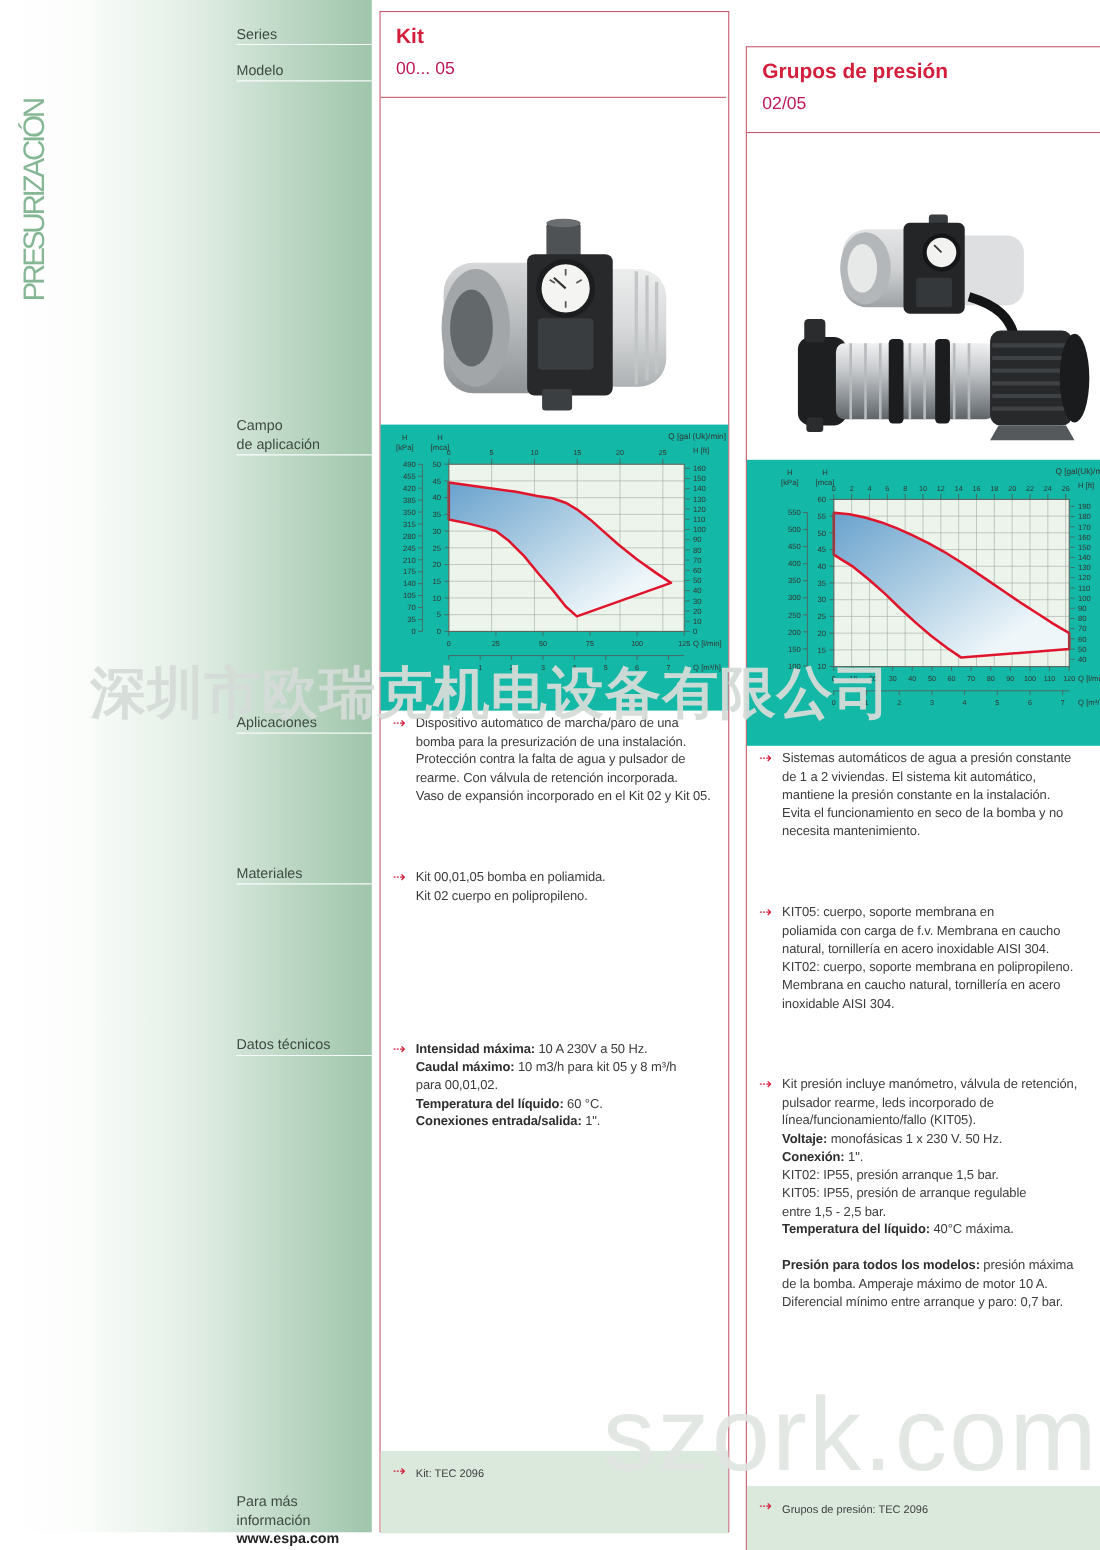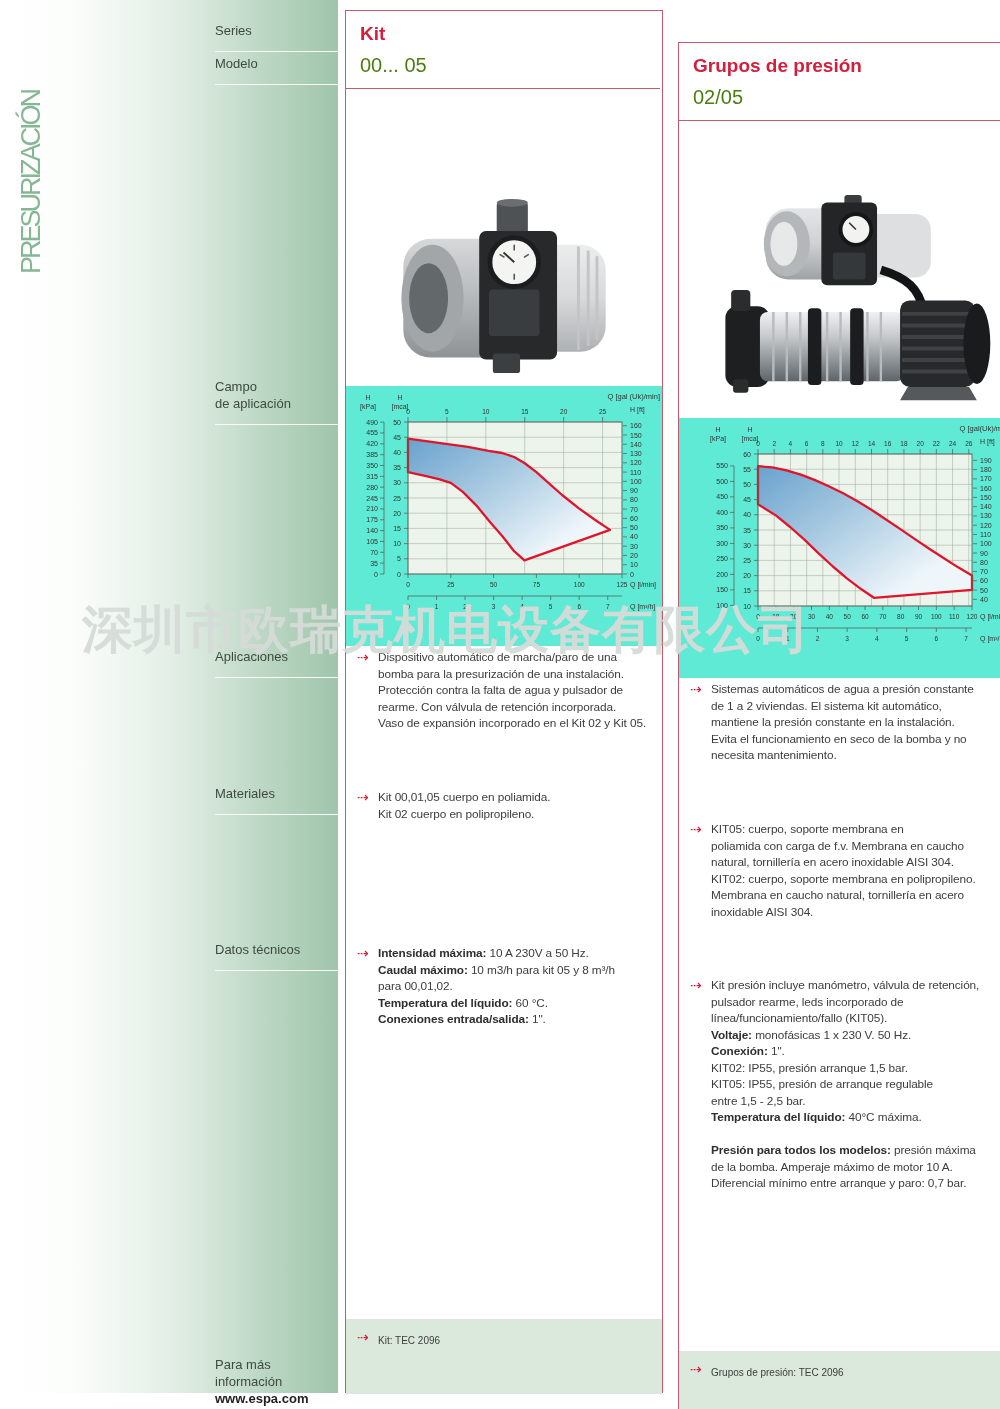--- a/index.html
+++ b/index.html
@@ -6,32 +6,32 @@
   body{font-family:"Liberation Sans",sans-serif;color:#3d3d3d;}
   .page{position:relative;width:1000px;height:1409px;background:#fff;overflow:hidden;}
 
   
   .sidebar{position:absolute;left:0;top:0;width:338px;height:1393px;
     background:linear-gradient(90deg,#ffffff 0%,#fbfdfb 22%,#e2eee5 52%,#bcd7c4 78%,#9fc5ab 100%);}
   .vtitle{position:absolute;left:16px;top:12px;height:262px;
     writing-mode:vertical-rl;transform:rotate(180deg);
     font-size:27px;letter-spacing:-3px;font-weight:100;color:#86b795;white-space:nowrap;}
   .slabel{position:absolute;left:215px;width:123px;font-size:13px;color:#3e4a41;
-    padding-bottom:12px;border-bottom:1px solid rgba(255,255,255,.9);line-height:17px;}
+    padding-bottom:1px;border-bottom:1px solid rgba(255,255,255,.9);line-height:17px;}
   .slabel .bold{font-weight:700;color:#222;}
 
   
   .col{position:absolute;top:10px;height:1383px;border:1px solid #c65a6d;background:#fff;box-sizing:border-box;}
   .col-left{left:345px;width:318px;}
   .col-right{left:678px;width:351px;margin-top:32px;}
   .col-header{position:absolute;top:0;left:0;right:2px;height:78px;border-bottom:1px solid #c65a6d;padding:12px 0 0 14px;box-sizing:border-box;}
   .col-title{font-size:19px;font-weight:700;color:#d41f3c;}
-  .col-sub{font-size:20px;color:#4d7c0f;margin-top:9px;}
+  .col-sub{font-size:16px;color:#be185d;margin-top:9px;}
   .col-photo{position:absolute;top:79px;left:0;right:0;height:296px;display:flex;align-items:flex-end;justify-content:center;padding-bottom:10px;box-sizing:border-box;}
-  .col-chart{position:absolute;top:375px;left:0;right:0;height:260px;background:#5eead4;}
+  .col-chart{position:absolute;top:375px;left:0;right:0;height:260px;background:#14b8a6;}
   .col-chart svg{display:block;margin:2px auto 0 auto;}
   .section{position:absolute;left:0;right:0;padding-left:32px;padding-right:2px;overflow:hidden;}
   .sec-apl{top:638px;} .sec-mat{top:778px;} .sec-dat{top:934px;}
   .arrow{position:absolute;left:11px;top:0;color:#d41f3c;font-size:14px;line-height:16px;}
   .tline{white-space:nowrap;font-size:11.8px;line-height:16.5px;letter-spacing:-0.1px;color:#3c3c3c;min-height:16.5px;}
   .tline .b{font-weight:700;color:#2e2e2e;}
   .col-footer{position:absolute;top:1308px;left:0;right:0;height:75px;background:#dbe9dd;box-sizing:border-box;padding:11px 0 0 32px;}
   .col-footer .arrow{top:10px;}
   .ref-text{font-size:10px;color:#3c3c3c;}
 
@@ -272,21 +272,21 @@
           <div class="tline"><span>Dispositivo automático de marcha/paro de una</span></div>
           <div class="tline"><span>bomba para la presurización de una instalación.</span></div>
           <div class="tline"><span>Protección contra la falta de agua y pulsador de</span></div>
           <div class="tline"><span>rearme. Con válvula de retención incorporada.</span></div>
           <div class="tline"><span>Vaso de expansión incorporado en el Kit 02 y Kit 05.</span></div>
         </div>
     </div>
     <div class="section sec-mat">
       <span class="arrow">⇢</span>
       <div>
-          <div class="tline"><span>Kit 00,01,05 cuerpo en poliamida.</span></div>
+          <div class="tline"><span>Kit 00,01,05 bomba en poliamida.</span></div>
           <div class="tline"><span>Kit 02 cuerpo en polipropileno.</span></div>
         </div>
     </div>
     <div class="section sec-dat">
       <span class="arrow">⇢</span>
       <div>
           <div class="tline"><span class="b">Intensidad máxima: </span><span>10 A 230V a 50 Hz.</span></div>
           <div class="tline"><span class="b">Caudal máximo: </span><span>10 m3/h para kit 05 y 8 m³/h</span></div>
           <div class="tline"><span>para 00,01,02.</span></div>
           <div class="tline"><span class="b">Temperatura del líquido: </span><span>60 °C.</span></div>
@@ -579,14 +579,15 @@
           <div class="tline"><span>Diferencial mínimo entre arranque y paro: 0,7 bar.</span></div>
         </div>
     </div>
     <div class="col-footer">
       <span class="arrow">⇢</span>
       <span class="ref-text">Grupos de presión: TEC 2096</span>
     </div>
   </div>
 
   <div class="wm wm-center">深圳市欧瑞克机电设备有限公司</div>
+  <div class="wm wm-bottom">szork.com</div>
 
 </div>
 
 </body></html>

